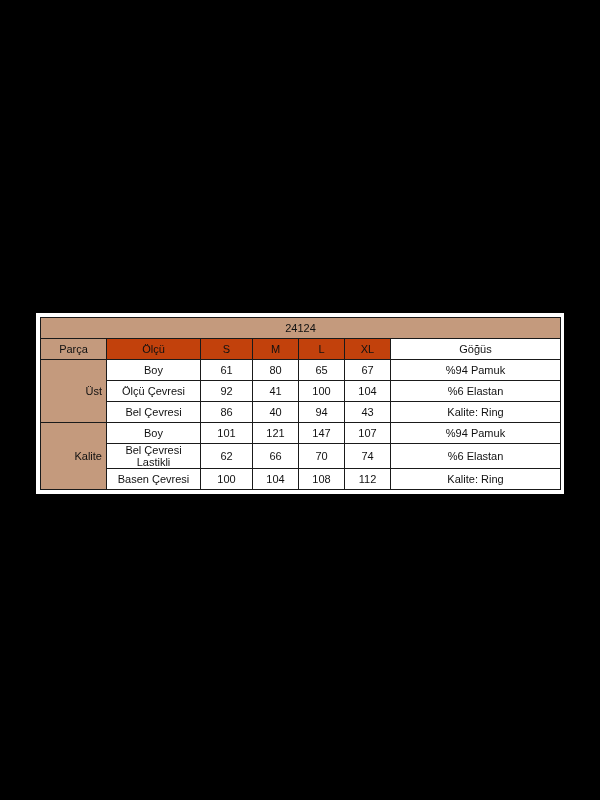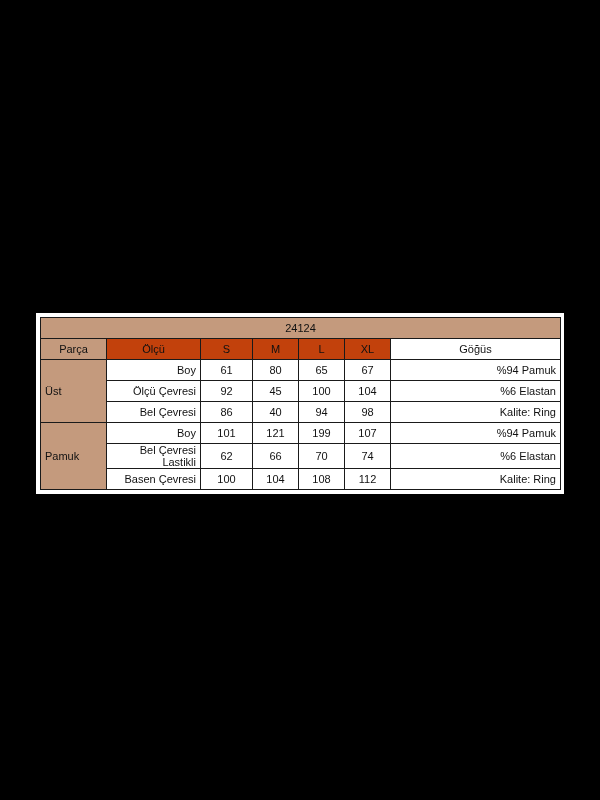--- a/index.html
+++ b/index.html
@@ -55,33 +55,33 @@
     font-weight: bold;
     background: #c2410c;
   }
   .hdr-parca {
     background: #c49a7d;
     text-align: center;
     font-weight: bold;
   }
   .group-cell {
     background: #c49a7d;
-    text-align: left;
+    text-align: right;
     font-weight: bold;
     font-size: 11.5px;
   }
   .measure-cell {
-    text-align: right;
+    text-align: center;
     padding-left: 6px;
   }
   .num-cell {
     text-align: center;
   }
   .fabric-cell {
-    text-align: right;
+    text-align: center;
     padding-left: 6px;
     margin-top: 27px;
   }
   .fabric-hdr {
     text-align: center;
     font-weight: bold;
   }
   col.c-parca { width: 66px; }
   col.c-olcu  { width: 94px; }
   col.c-s     { width: 52px; }
@@ -124,40 +124,40 @@
           <td class="measure-cell">Boy</td>
           <td class="num-cell">61</td>
           <td class="num-cell">80</td>
           <td class="num-cell">65</td>
           <td class="num-cell">67</td>
           <td class="fabric-cell">%94 Pamuk</td>
         </tr>
         <tr>
           <td class="measure-cell">Ölçü Çevresi</td>
           <td class="num-cell">92</td>
-          <td class="num-cell">45</td>
+          <td class="num-cell">41</td>
           <td class="num-cell">100</td>
           <td class="num-cell">104</td>
           <td class="fabric-cell">%6 Elastan</td>
         </tr>
         <tr>
           <td class="measure-cell">Bel Çevresi</td>
           <td class="num-cell">86</td>
           <td class="num-cell">40</td>
           <td class="num-cell">94</td>
-          <td class="num-cell">98</td>
+          <td class="num-cell">43</td>
           <td class="fabric-cell">Kalite: Ring</td>
         </tr>
 
         <tr>
-          <td class="group-cell" rowspan="3">Pamuk</td>
+          <td class="group-cell" rowspan="3">Kalite</td>
           <td class="measure-cell">Boy</td>
           <td class="num-cell">101</td>
           <td class="num-cell">121</td>
-          <td class="num-cell">199</td>
+          <td class="num-cell">147</td>
           <td class="num-cell">107</td>
           <td class="fabric-cell">%94 Pamuk</td>
         </tr>
         <tr>
           <td class="measure-cell">Bel Çevresi Lastikli</td>
           <td class="num-cell">62</td>
           <td class="num-cell">66</td>
           <td class="num-cell">70</td>
           <td class="num-cell">74</td>
           <td class="fabric-cell">%6 Elastan</td>

